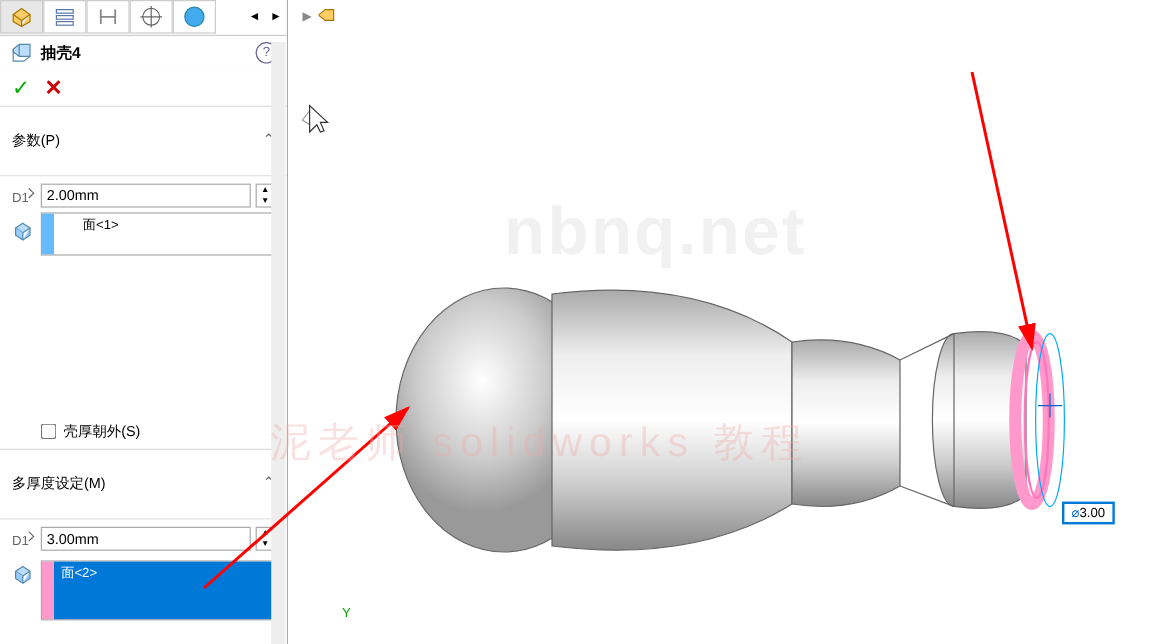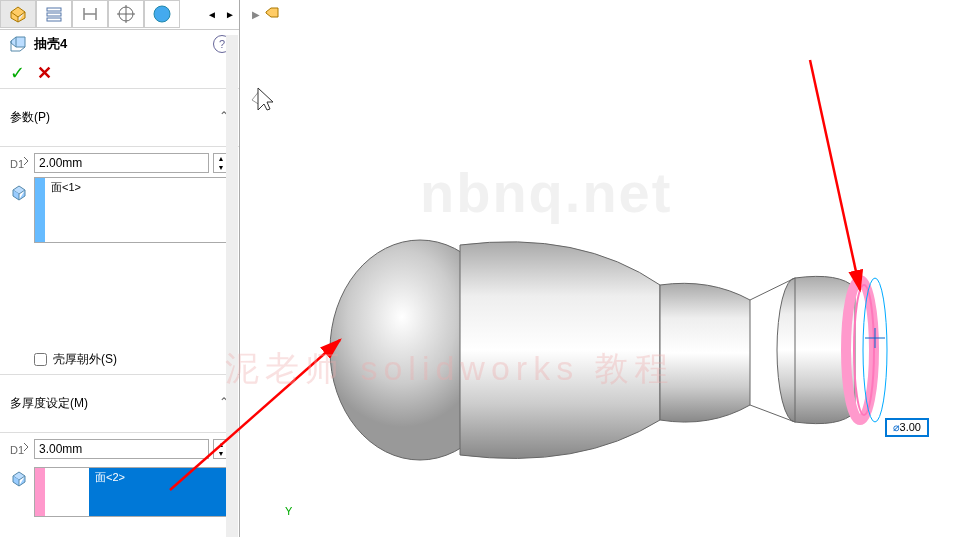--- a/index.html
+++ b/index.html
@@ -25,22 +25,22 @@
     .section-header { display: flex; justify-content: space-between; padding: 20px 10px; background: #fff; border-top: 1px solid #ddd; border-bottom: 1px solid #ddd; font-size: 12px; }
     .collapse { font-size: 12px; cursor: pointer; color: #666; }
     
     .section-body { padding: 6px 10px; background: #fff; }
     .dim-row { display: flex; align-items: center; gap: 4px; margin-bottom: 4px; }
     .dim-icon { width: 20px; height: 18px; }
     .dim-input { flex: 1; border: 1px solid #aaa; padding: 2px 4px; font-size: 12px; height: 20px; }
     .spinner { width: 16px; height: 20px; border: 1px solid #aaa; display: flex; flex-direction: column; cursor: pointer; }
     .spinner-btn { height: 9px; display: flex; align-items: center; justify-content: center; font-size: 7px; }
     
-    .face-list { border: 1px solid #aaa; background: #fff; height: 66px; display: flex; margin-left: 24px; }
-    .face-list2 { border: 1px solid #aaa; background: #fff; height: 50px; display: flex; margin-left: 24px; margin-top: 4px; gap: 44px; }
+    .face-list { border: 1px solid #aaa; background: #fff; height: 36px; display: flex; margin-left: 24px; gap: 18px; }
+    .face-list2 { border: 1px solid #aaa; background: #fff; height: 50px; display: flex; margin-left: 24px; margin-top: 4px; }
     .face-bar { width: 10px; background: #6bf; }
     .face-bar.pink { background: #f9c; }
     .face-item { padding: 2px 6px; font-size: 11px; flex: 1; }
     .face-item.selected { background: #0078d7; color: #fff; }
     .cube-icon { width: 20px; margin-top: 6px; }
     
     .checkbox-row { display: flex; align-items: center; gap: 6px; margin-left: 24px; margin-top: 18px; font-size: 12px; }
     .checkbox-row input { width: 13px; height: 13px; }
     
     .scrollbar { position: absolute; right: 1px; top: 35px; bottom: 0; width: 12px; background: #eee; }

